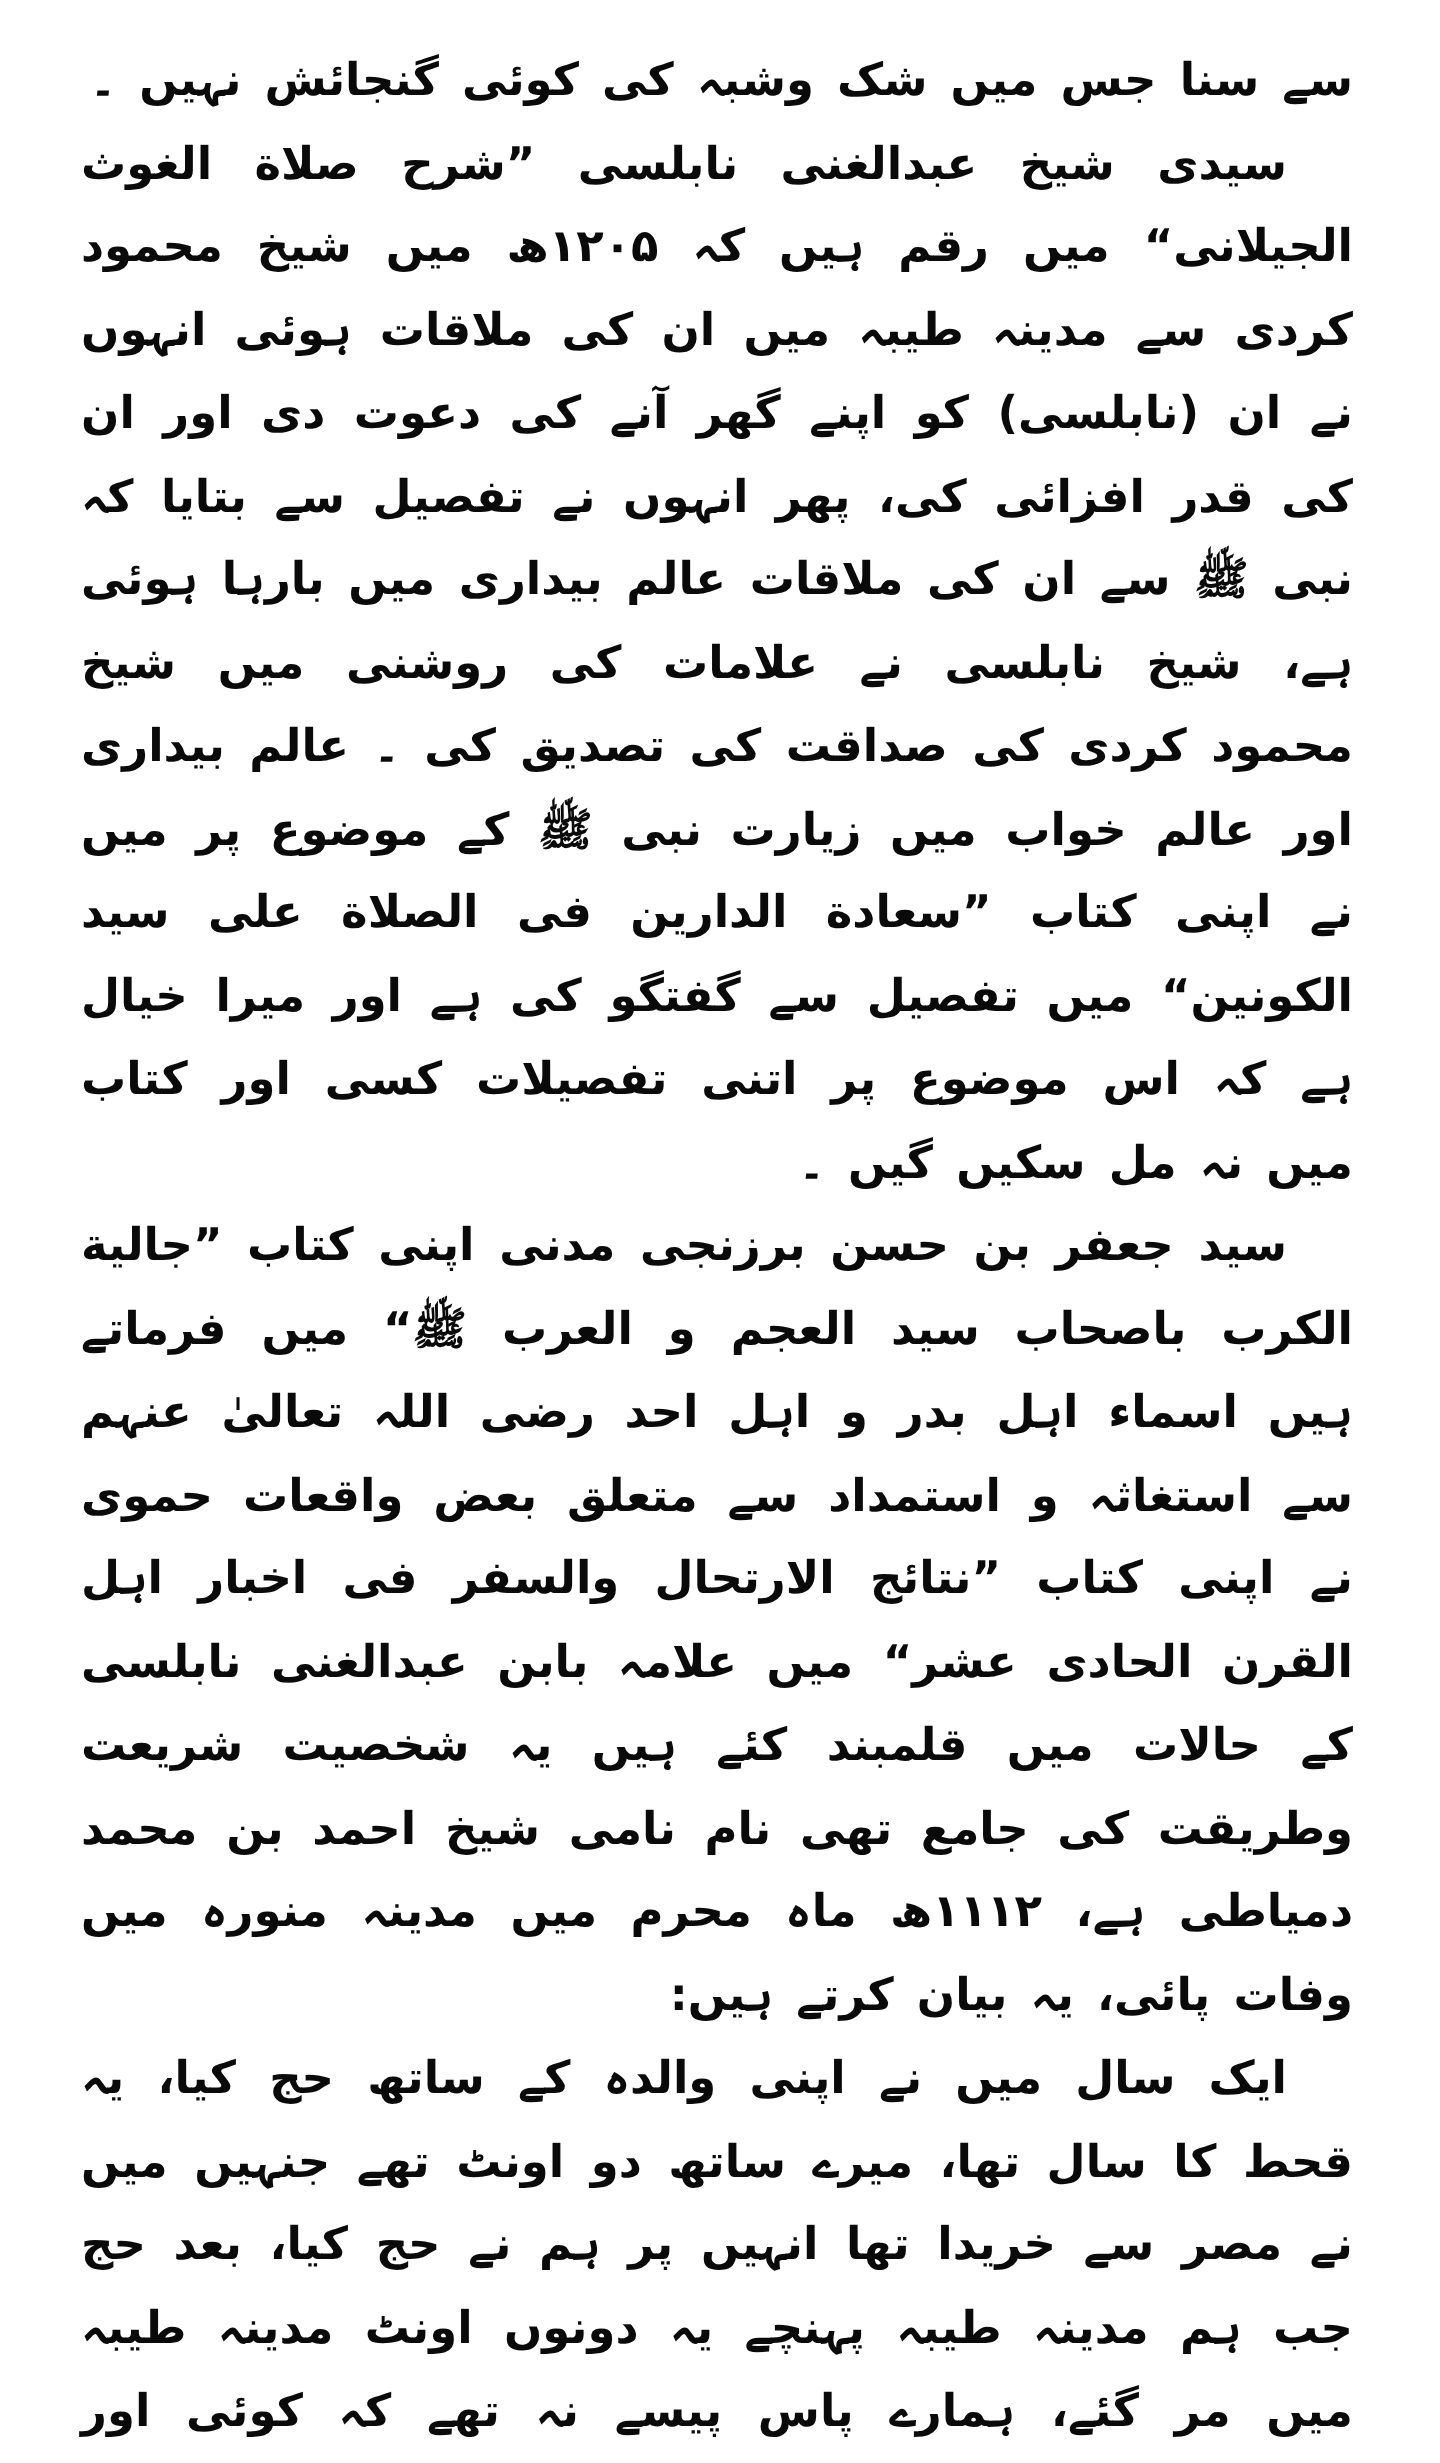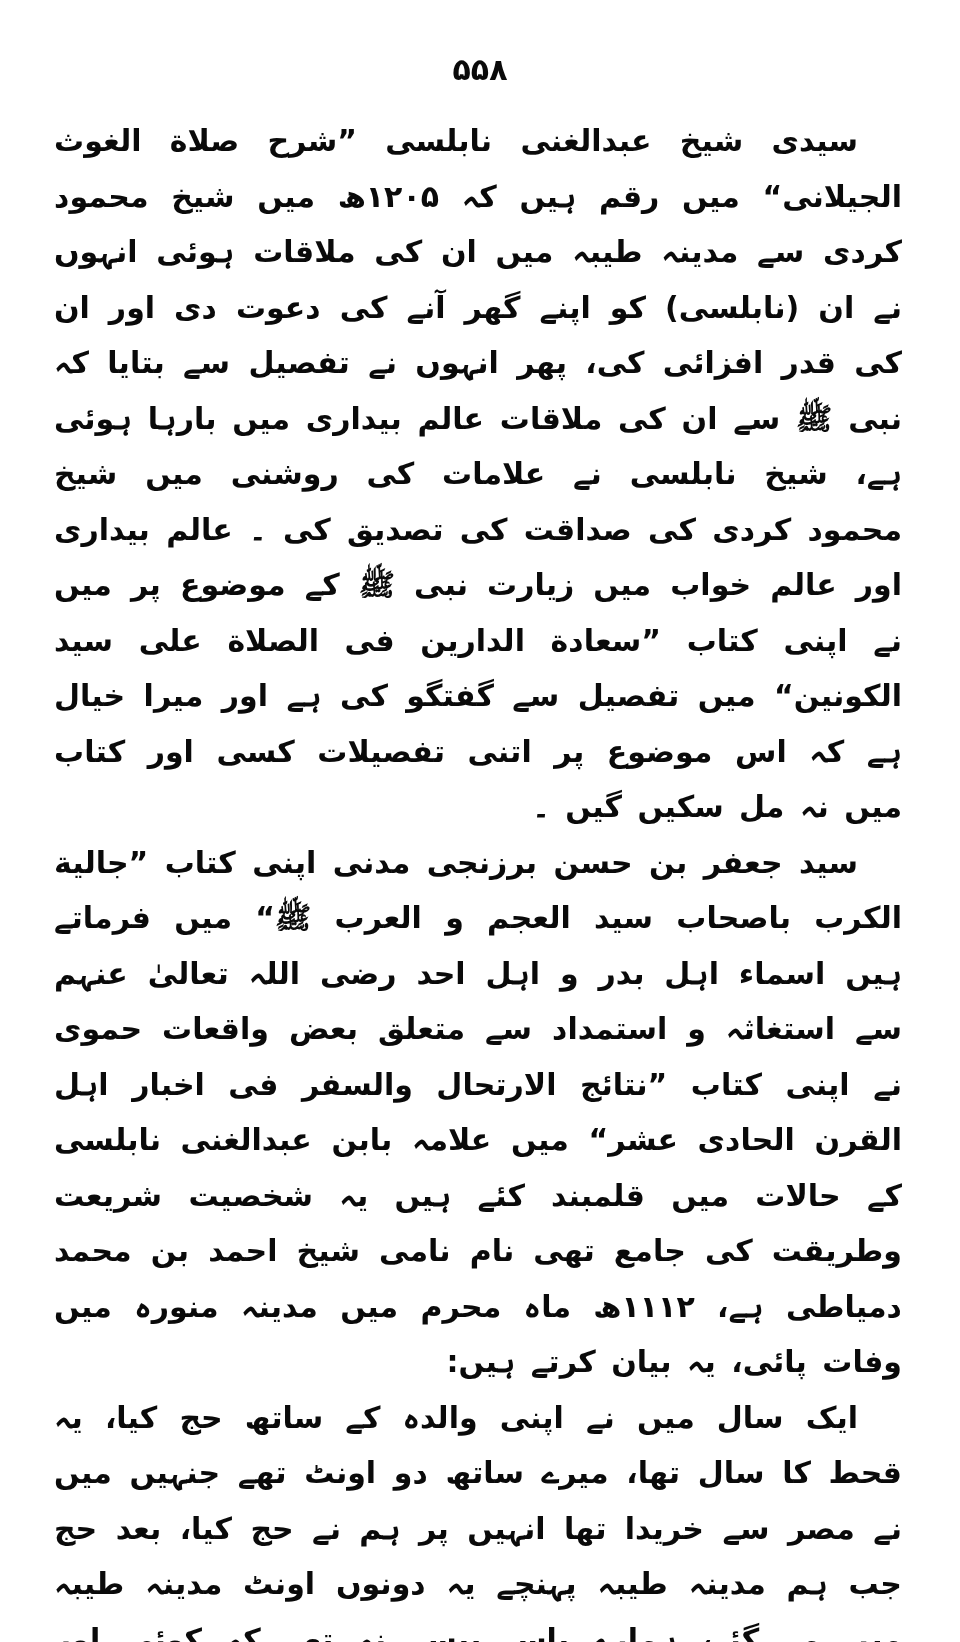--- a/index.html
+++ b/index.html
@@ -46,24 +46,24 @@
   }
   .para-continuation {
     text-indent: 0;
   }
 </style>
 </head>
 <body>
 
 <div class="page">
 
-  <div class="page-number">۵۵۸</div>
 
   <div class="text-block">
 
+    <p class="para-continuation">سے سنا جس میں شک وشبہ کی کوئی گنجائش نہیں ۔</p>
 
     <p class="para-indent">سیدی شیخ عبدالغنی نابلسی ”شرح صلاة الغوث الجیلانی“ میں رقم ہیں کہ ۱۲۰۵ھ میں شیخ محمود کردی سے مدینہ طیبہ میں ان کی ملاقات ہوئی انہوں نے ان (نابلسی) کو اپنے گھر آنے کی دعوت دی اور ان کی قدر افزائی کی، پھر انہوں نے تفصیل سے بتایا کہ نبی ﷺ سے ان کی ملاقات عالم بیداری میں بارہا ہوئی ہے، شیخ نابلسی نے علامات کی روشنی میں شیخ محمود کردی کی صداقت کی تصدیق کی ۔ عالم بیداری اور عالم خواب میں زیارت نبی ﷺ کے موضوع پر میں نے اپنی کتاب ”سعادة الدارین فی الصلاة علی سید الکونین“ میں تفصیل سے گفتگو کی ہے اور میرا خیال ہے کہ اس موضوع پر اتنی تفصیلات کسی اور کتاب میں نہ مل سکیں گیں ۔</p>
 
     <p class="para-indent">سید جعفر بن حسن برزنجی مدنی اپنی کتاب ”جالیة الکرب باصحاب سید العجم و العرب ﷺ“ میں فرماتے ہیں اسماء اہل بدر و اہل احد رضی اللہ تعالیٰ عنہم سے استغاثہ و استمداد سے متعلق بعض واقعات حموی نے اپنی کتاب ”نتائج الارتحال والسفر فی اخبار اہل القرن الحادی عشر“ میں علامہ بابن عبدالغنی نابلسی کے حالات میں قلمبند کئے ہیں یہ شخصیت شریعت وطریقت کی جامع تھی نام نامی شیخ احمد بن محمد دمیاطی ہے، ۱۱۱۲ھ ماہ محرم میں مدینہ منورہ میں وفات پائی، یہ بیان کرتے ہیں:</p>
 
     <p class="para-indent">ایک سال میں نے اپنی والدہ کے ساتھ حج کیا، یہ قحط کا سال تھا، میرے ساتھ دو اونٹ تھے جنہیں میں نے مصر سے خریدا تھا انہیں پر ہم نے حج کیا، بعد حج جب ہم مدینہ طیبہ پہنچے یہ دونوں اونٹ مدینہ طیبہ میں مر گئے، ہمارے پاس پیسے نہ تھے کہ کوئی اور اونٹ خریدتے یا کرایہ پر لیتے، مجھے کچھ پریشانی لاحق ہوئی، میں اپنے شیخ صفی الدین قشاشی قدس سرہٗ کے پاس گیا اور ان کو اپنے حال سے آگاہ کیا ۔ میرے پاس وسائل سفر نہیں جب تک اللہ تعالیٰ اس کی کوئی سبیل پیدا نہ کردے اس وقت تک میں نے یہیں مدینہ طیبہ میں اقامت کا ارادہ کرلیا ہے، شیخ تھوڑی دیر خاموش رہے پھر فرمایا:</p>
 
   </div>
 
 </div>

